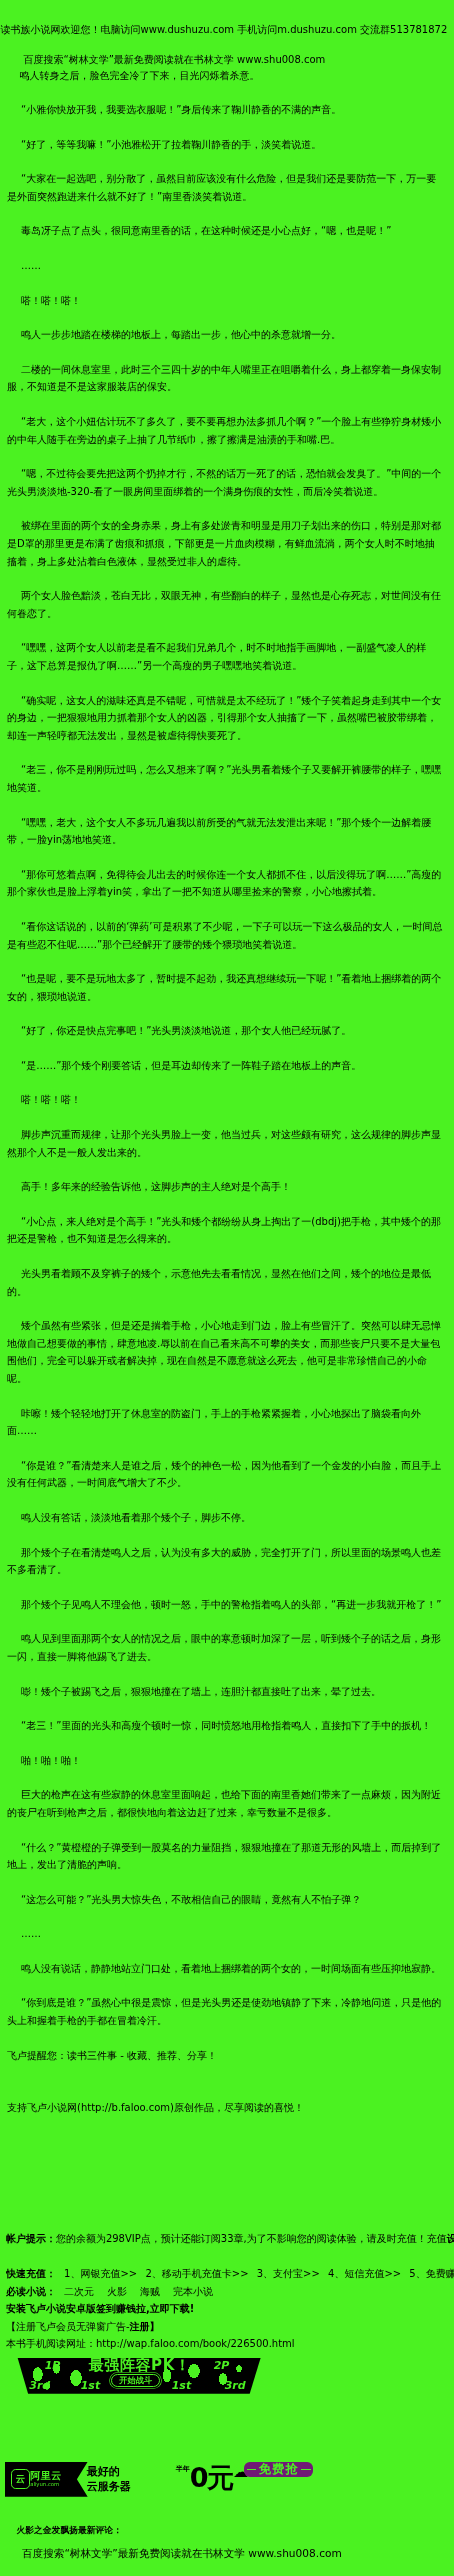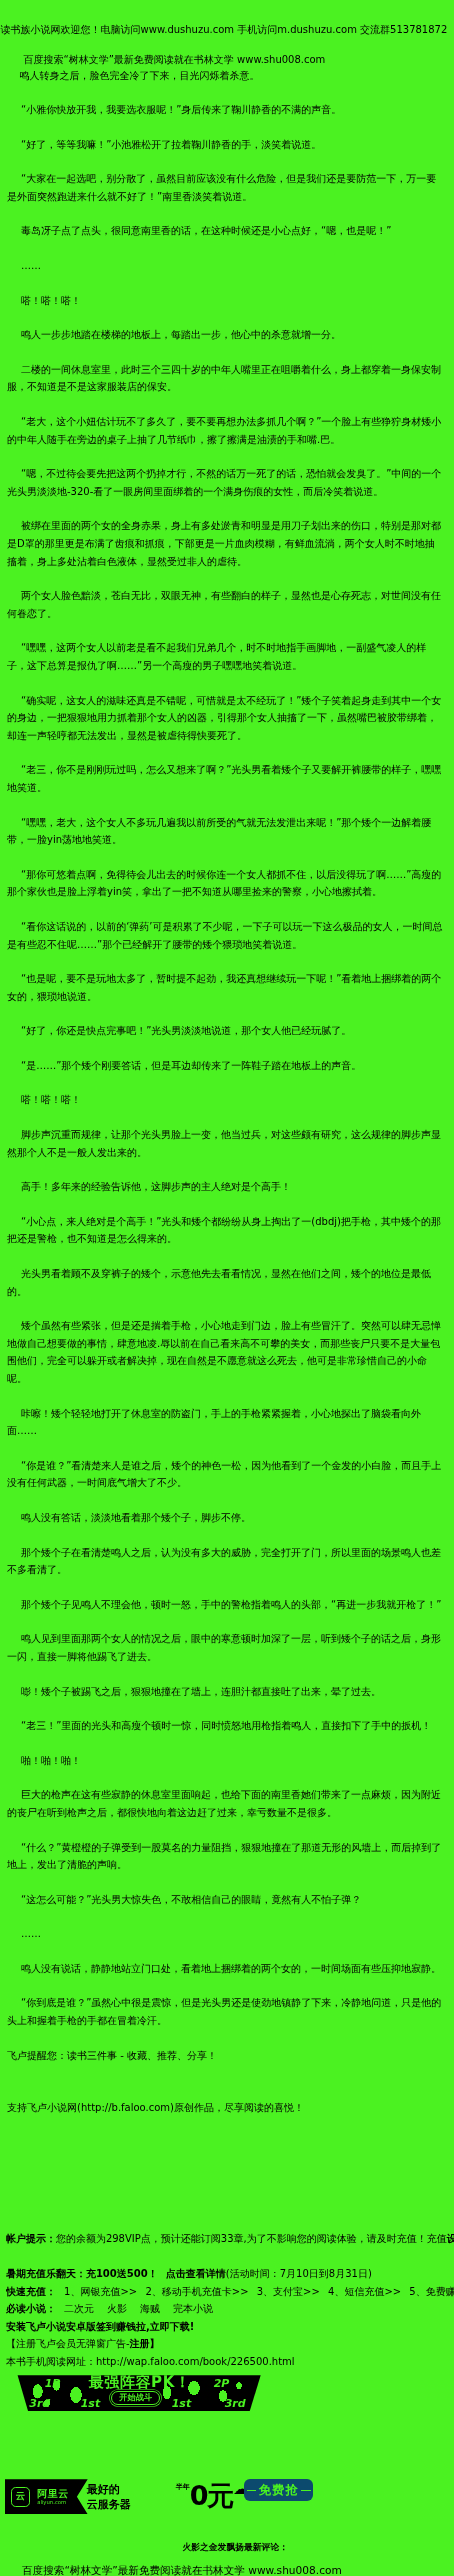--- a/index.html
+++ b/index.html
@@ -88,37 +88,37 @@
     -webkit-clip-path:polygon(0 0,100% 0,87% 50%,100% 100%,0 100%);
     clip-path:polygon(0 0,100% 0,87% 50%,100% 100%,0 100%);
     color:#4bf221;display:flex;align-items:center;
   }
   .ali-cloud{
     width:17.6px;height:17.6px;margin-left:5.9px;flex:none;
     border:1.2px solid #4bf221;border-radius:4.7px;
     display:flex;align-items:center;justify-content:center;
     font-size:9.4px;font-weight:bold;
   }
-  .ali-brandbox{margin-left:7px;line-height:1;}
+  .ali-brandbox{margin-left:0;line-height:1;}
   .ali-brand{font-size:10px;font-weight:bold;letter-spacing:0.6px;}
   .ali-sub{font-size:5.3px;margin-top:1.2px;}
   .ali-tagline{position:absolute;left:82px;top:2.3px;font-size:11px;font-weight:bold;line-height:15.3px;color:#000;}
   .ali-price{position:absolute;left:171px;top:-1.2px;color:#000;white-space:nowrap;text-align:center;}
   .ali-price .big{font-size:27px;font-weight:bold;letter-spacing:-1.2px;}
   .ali-price .tag{font-size:7px;font-weight:bold;vertical-align:top;position:relative;top:3.5px;}
   .ali-price .cloudlet{font-size:15.3px;vertical-align:top;position:relative;top:2.3px;}
   .ali-btn{
-    position:absolute;right:-65px;top:1.2px;width:69px;height:22px;
-    background:#0c4a6e;border-radius:5.9px;color:#4bf221;
+    position:absolute;right:-65px;top:1.2px;width:69px;height:15px;
+    background:#701a75;border-radius:5.9px;color:#4bf221;
     display:flex;align-items:center;justify-content:center;cursor:pointer;
   }
   .ali-btn .line{flex:1;height:1.2px;background:#4bf221;margin:0 2.3px;}
   .ali-btn .txt{font-size:12.3px;font-weight:bold;letter-spacing:1.2px;}
 
-  .comments-hd{margin:28px 0 0 16.4px;font-size:8.8px;font-weight:bold;line-height:11.7px;text-align:center;}
+  .comments-hd{margin:28px 0 0 16.4px;font-size:8.8px;font-weight:bold;line-height:11.7px;}
   .footer-promo{margin:9.4px 0 0 22px;font-size:10.6px;line-height:15.3px;}
 </style>
 </head>
 <body>
 
 <div class="page">
 
   <div class="flow">
     <div class="welcome">读书族小说网欢迎您！电脑访问www.dushuzu.com 手机访问m.dushuzu.com 交流群513781872</div>
     <div class="promo-top">百度搜索“树林文学”最新免费阅读就在书林文学 www.shu008.com</div>
@@ -177,23 +177,20 @@
   </div>
 
   <div class="bottom">
 
     <div class="acct">
       <b>帐户提示：</b><span>您的余额为298VIP点，预计还能订阅33章,为了不影响您的阅读体验，请及时充值！充值</span><b>设置自动</b>
     </div>
 
     <div class="adlines">
       <div class="adline">
-        <b>暑期充值乐翻天：充100送500！</b><span class="gap"></span><b>点击查看详情</b><span>(活动时间：7月10日到8月31日)</span>
-      </div>
-      <div class="adline">
         <b>快速充值：</b><span class="gap"></span><span><a class="adlink" href="#">1、网银充值&gt;&gt;</a><a class="adlink" href="#">2、移动手机充值卡&gt;&gt;</a><a class="adlink" href="#">3、支付宝&gt;&gt;</a><a class="adlink" href="#">4、短信充值&gt;&gt;</a><a class="adlink" href="#">5、免费赚VIP点&gt;&gt;</a></span>
       </div>
       <div class="adline">
         <b>必读小说：</b><span class="gap"></span><span><a class="novellink" href="#">二次元</a><a class="novellink" href="#">火影</a><a class="novellink" href="#">海贼</a><a class="novellink" href="#">完本小说</a></span>
       </div>
       <div class="adline">
         <b>安装飞卢小说安卓版签到赚钱拉,立即下载!</b>
       </div>
       <div class="adline">
         <span>【注册飞卢会员无弹窗广告-</span><b>注册】</b>

